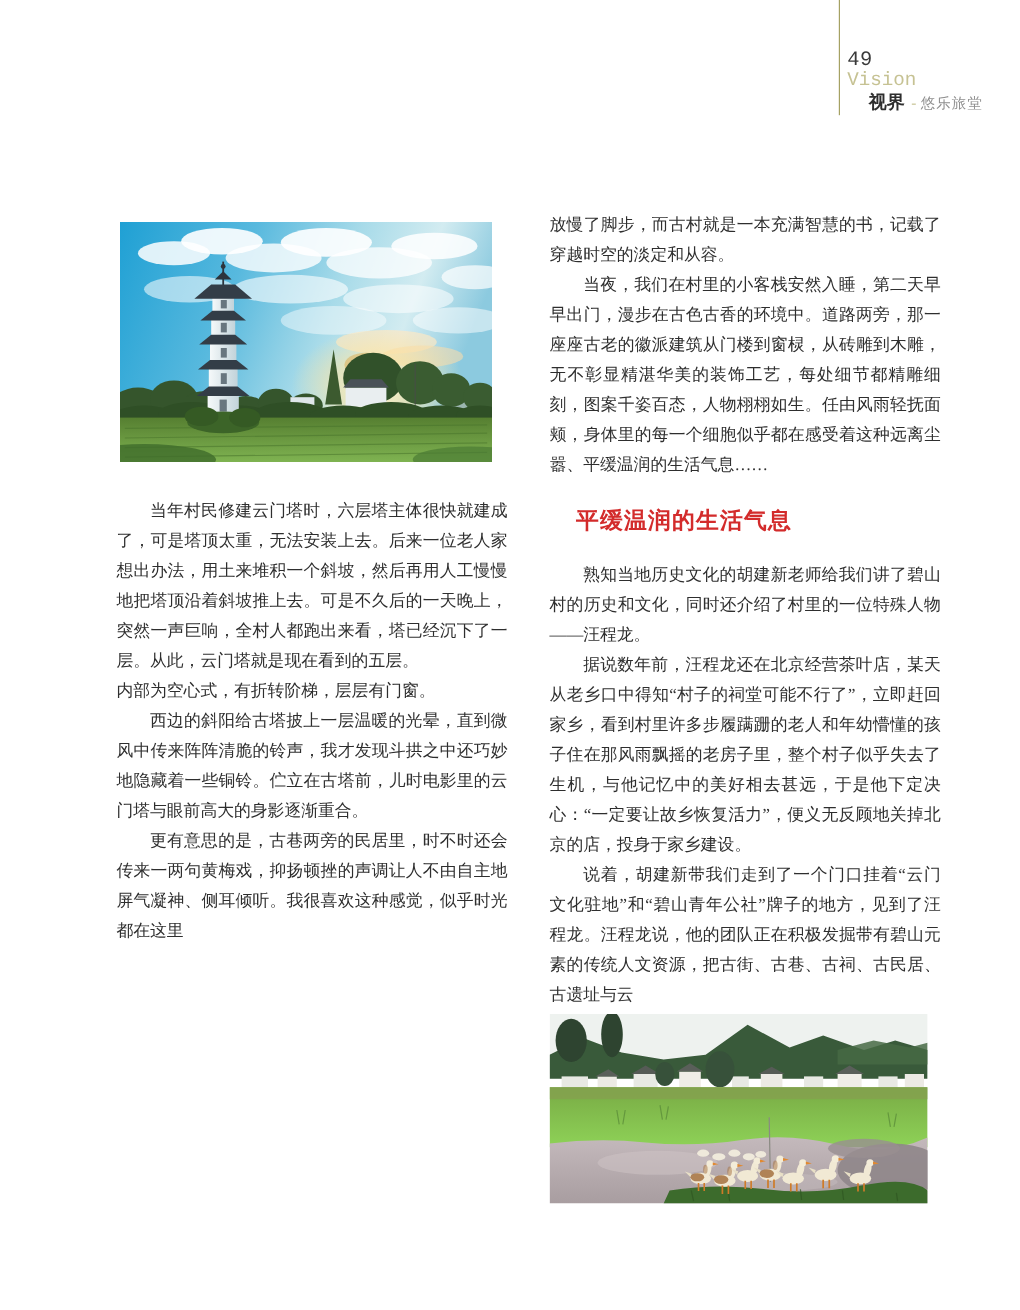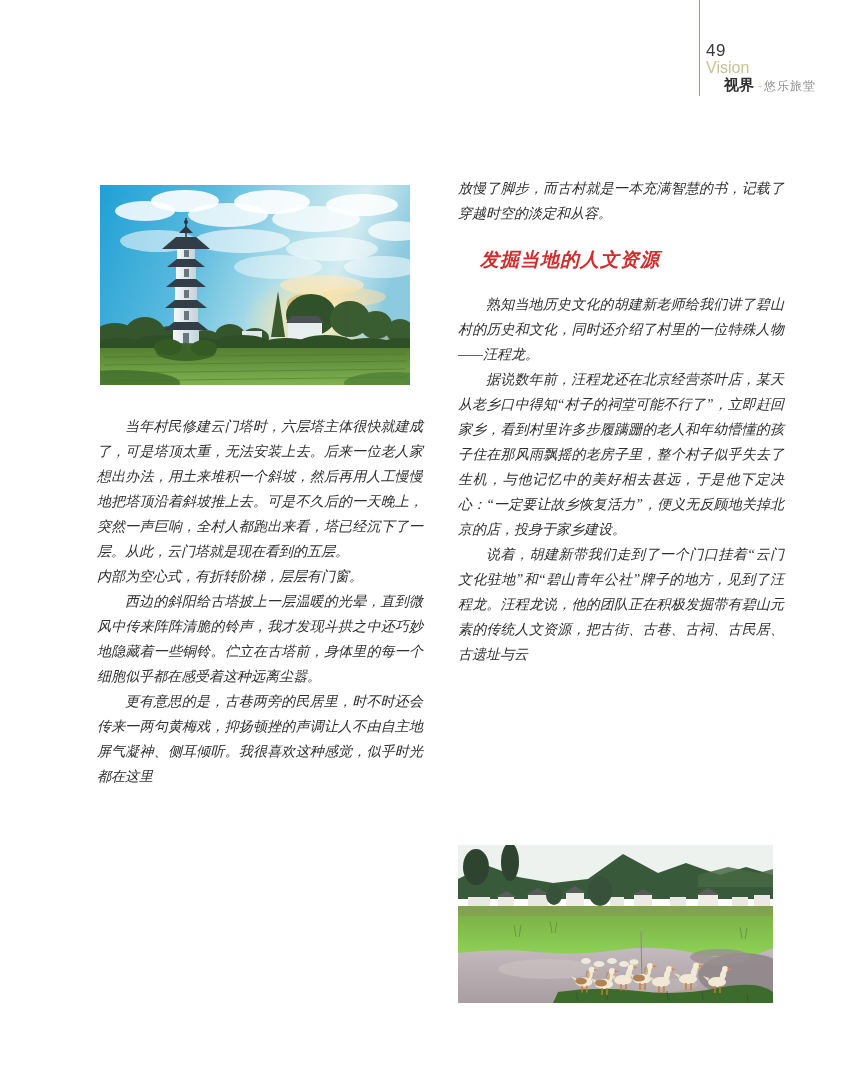--- a/index.html
+++ b/index.html
@@ -3,35 +3,35 @@
 <meta charset="utf-8">
 <style>
   html,body { margin:0; padding:0; background:#ffffff; }
   .page {
     position:relative; width:850px; height:1092px; background:#fff; overflow:hidden;
     font-family:"Liberation Serif","DejaVu Serif",serif;
   }
   
   .hdr { position:absolute; left:699px; top:0; width:150px; }
   .hdr-rule { position:absolute; left:0; top:0; width:1px; height:96px; background:var(--accent-olive,#a5a163); }
-  .hdr-text { position:absolute; left:7px; top:42px; font-family:Liberation Sans, sans-serif; }
+  .hdr-text { position:absolute; left:7px; top:42px; font-family:Liberation Mono, monospace; }
   .pgnum { font-size:17px; line-height:18px; color:var(--page-number-dark,#3a3a3a); letter-spacing:0.5px; }
   .sec-en { font-size:16px; line-height:13px; color:var(--accent-olive-light,#c6c293); margin-top:1px; }
   .sec-row { margin-top:2px; white-space:nowrap;margin-left:18px; }
   .sec-cn { font-size:15px; font-weight:bold; color:#2e2e2e; }
   .sec-dash { font-size:12px; color:var(--accent-olive-light,#c6c293); margin:0 2px 0 4px; }
   .sec-sub { font-size:12px; color:var(--subtitle-gray,#8f8f8f); letter-spacing:1px; }
   
   .photo { position:absolute; margin:0; padding:0; }
   .photo svg { display:block; width:100%; height:100%; }
   .photo-pagoda { left:100px; top:185px; width:310px; height:200px; }
   .photo-ducks  { left:458px; top:845px; width:315px; height:158px; }
   
   .col { position:absolute; width:326px; font-size:14px; line-height:25px;
-         color:var(--body-text,#2e2e2e); text-align:justify;font-style:italic; }
+         color:var(--body-text,#2e2e2e); text-align:justify; }
   .col-left  { left:97px;  top:414px; }
   .col-right { left:458px; top:176px; }
   .para { margin:0; }
   .para.indent { text-indent:2em; }
   .red-heading {
     font-family:"Liberation Sans","DejaVu Sans",sans-serif;
     color:var(--heading-red,#d32b2b); font-size:19px; line-height:24px;
     font-weight:bold; margin:22px 0 20px 22px; letter-spacing:1px;
   }
 </style>
@@ -157,29 +157,30 @@
       </g>
       <ellipse cx="86" cy="167" rx="30" ry="9" fill="#3c6428"></ellipse>
       <ellipse cx="68" cy="162" rx="14" ry="8" fill="#355a24"></ellipse>
       <ellipse cx="104" cy="163" rx="13" ry="8" fill="#355a24"></ellipse>
     </svg>
   </figure>
 
   <div class="col col-left">
       <p class="para indent">当年村民修建云门塔时，六层塔主体很快就建成了，可是塔顶太重，无法安装上去。后来一位老人家想出办法，用土来堆积一个斜坡，然后再用人工慢慢地把塔顶沿着斜坡推上去。可是不久后的一天晚上，突然一声巨响，全村人都跑出来看，塔已经沉下了一层。从此，云门塔就是现在看到的五层。</p>
       <p class="para">内部为空心式，有折转阶梯，层层有门窗。</p>
-      <p class="para indent">西边的斜阳给古塔披上一层温暖的光晕，直到微风中传来阵阵清脆的铃声，我才发现斗拱之中还巧妙地隐藏着一些铜铃。伫立在古塔前，身体里的每一个细胞似乎都在感受着这种远离尘嚣。</p>
+      <p class="para indent">西边的斜阳给古塔披上一层温暖的光晕，直到微风中传来阵阵清脆的铃声，我才发现斗拱之中还巧妙地隐藏着一些铜铃。伫立在古塔前，儿时电影里的云门塔与眼前高大的身影逐渐重合。</p>
       <p class="para indent">更有意思的是，古巷两旁的民居里，时不时还会传来一两句黄梅戏，抑扬顿挫的声调让人不由自主地屏气凝神、侧耳倾听。我很喜欢这种感觉，似乎时光都在这里</p>
     </div>
 
   <div class="col col-right">
     <div>
         <p class="para">放慢了脚步，而古村就是一本充满智慧的书，记载了穿越时空的淡定和从容。</p>
+        <p class="para indent">当夜，我们在村里的小客栈安然入睡，第二天早早出门，漫步在古色古香的环境中。道路两旁，那一座座古老的徽派建筑从门楼到窗棂，从砖雕到木雕，无不彰显精湛华美的装饰工艺，每处细节都精雕细刻，图案千姿百态，人物栩栩如生。任由风雨轻抚面颊，身体里的每一个细胞似乎都在感受着这种远离尘嚣、平缓温润的生活气息……</p>
       </div>
-    <h2 class="red-heading">发掘当地的人文资源</h2>
+    <h2 class="red-heading">平缓温润的生活气息</h2>
     <div>
         <p class="para indent">熟知当地历史文化的胡建新老师给我们讲了碧山村的历史和文化，同时还介绍了村里的一位特殊人物——汪程龙。</p>
         <p class="para indent">据说数年前，汪程龙还在北京经营茶叶店，某天从老乡口中得知“村子的祠堂可能不行了”，立即赶回家乡，看到村里许多步履蹒跚的老人和年幼懵懂的孩子住在那风雨飘摇的老房子里，整个村子似乎失去了生机，与他记忆中的美好相去甚远，于是他下定决心：“一定要让故乡恢复活力”，便义无反顾地关掉北京的店，投身于家乡建设。</p>
         <p class="para indent">说着，胡建新带我们走到了一个门口挂着“云门文化驻地”和“碧山青年公社”牌子的地方，见到了汪程龙。汪程龙说，他的团队正在积极发掘带有碧山元素的传统人文资源，把古街、古巷、古祠、古民居、古遗址与云</p>
       </div>
   </div>
 
   <figure class="photo photo-ducks" aria-label="碧山村水塘边行走的鸭群">
     <svg viewBox="0 0 315 158" preserveAspectRatio="none">
       <defs>

